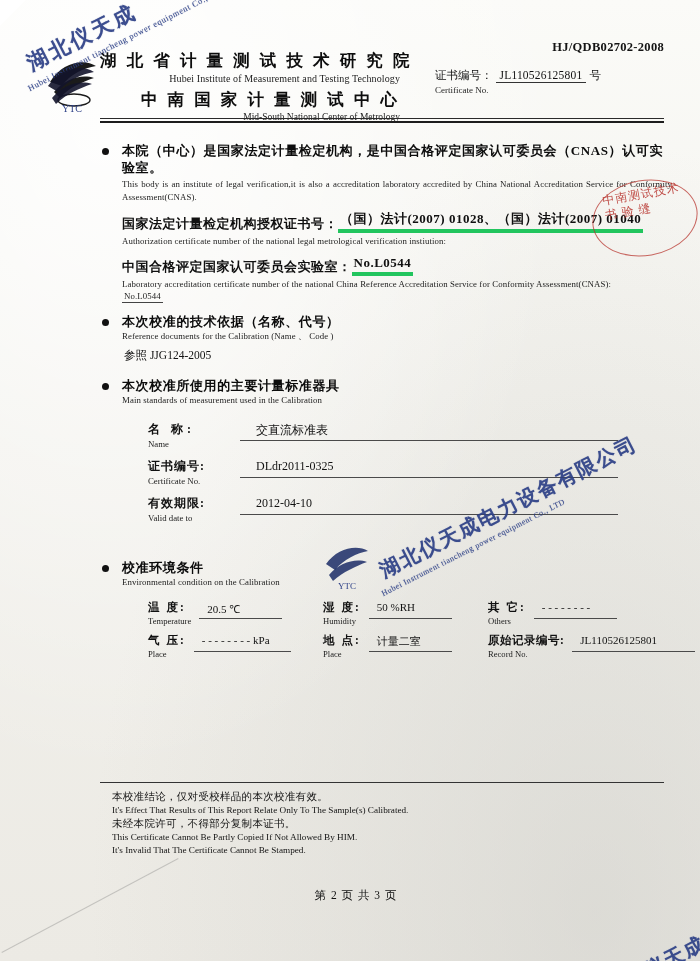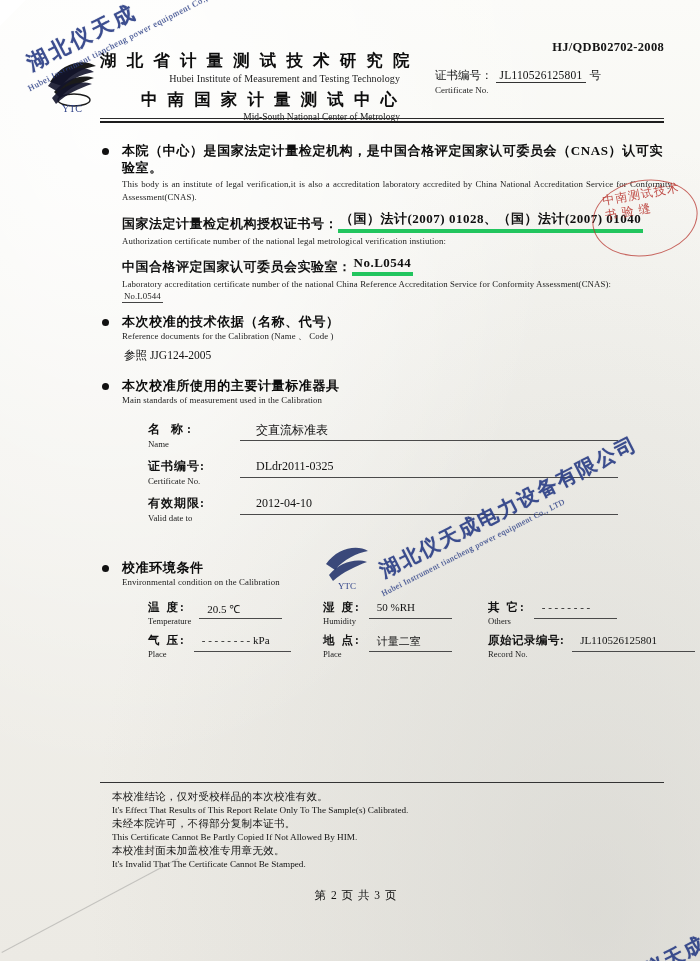--- a/index.html
+++ b/index.html
@@ -578,21 +578,20 @@
       </div>
     </div>
   </div>
 
   <div class="footer-rule"></div>
   <div class="footer-notes">
     <div class="fn-cn">本校准结论，仅对受校样品的本次校准有效。</div>
     <div class="fn-en">It's Effect That Results  of  This Report Relate Only To The Sample(s) Calibrated.</div>
     <div class="fn-cn">未经本院许可，不得部分复制本证书。</div>
     <div class="fn-en">This Certificate Cannot Be Partly Copied If Not Allowed By HIM.</div>
-    <div class="fn-cn">本校准封面未加盖校准专用章无效。</div>
     <div class="fn-en">It's Invalid That The Certificate Cannot Be Stamped.</div>
   </div>
   <div class="page-num">第 2 页 共 3 页</div>
 
   <div class="stamp wm-blue wm1">湖北仪天成</div>
   <div class="stamp wm-blue wm1-en">Hubei Instrument tiancheng power equipment Co., LTD</div>
 
   <div class="stamp wm-blue wm2">湖北仪天成电力设备有限公司</div>
   <div class="stamp wm-blue wm2-en">Hubei Instrument tiancheng power equipment Co., LTD</div>
 

